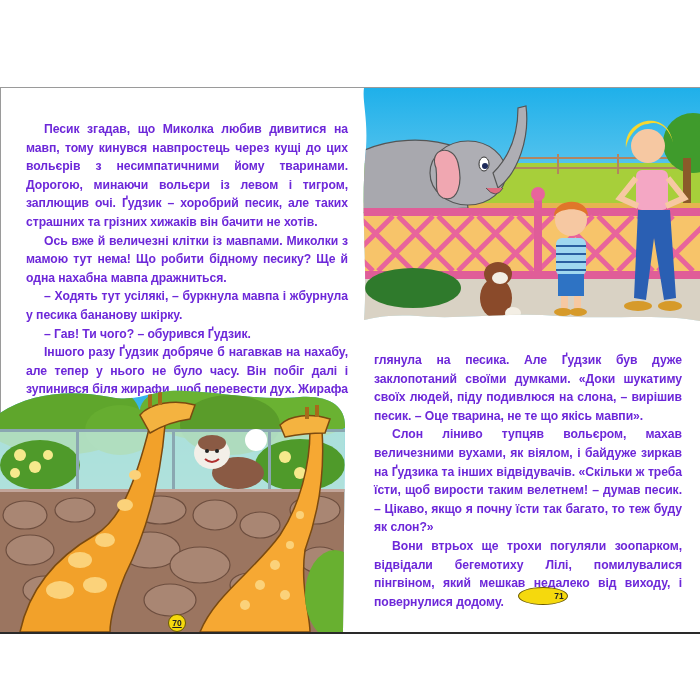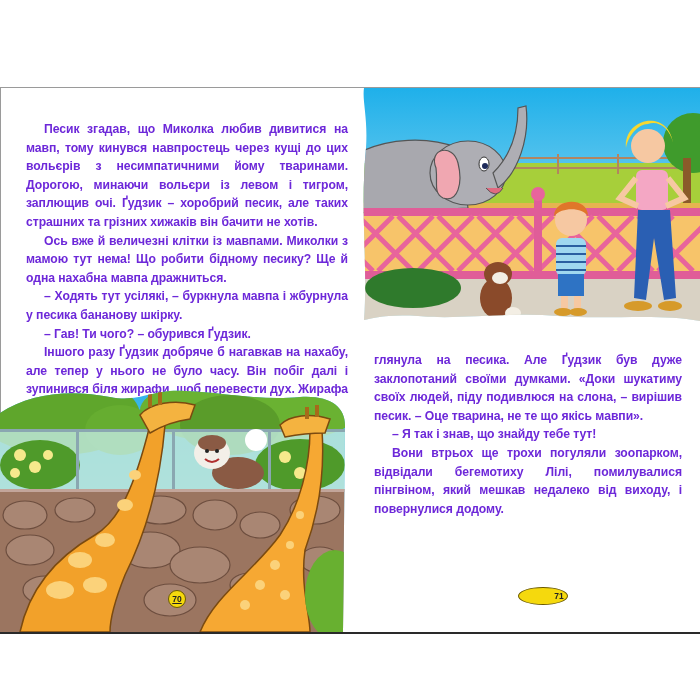--- a/index.html
+++ b/index.html
@@ -133,21 +133,21 @@
           <circle cx="245" cy="220" r="5"></circle>
         <circle cx="290" cy="160" r="4"></circle>
           <circle cx="300" cy="130" r="4"></circle>
           <circle cx="285" cy="210" r="5"></circle>
       </g>
 
       <ellipse cx="335" cy="210" rx="30" ry="45" fill="#68b030"></ellipse>
     </g>
   </svg>
 </div>
-<div class="page-num" style="left:168px; top:590px;text-decoration:underline;">70</div>
+<div class="page-num" style="left:168px; top:614px;text-decoration:underline;">70</div>
 
 <div class="illus illus-right">
   <svg width="342" height="233" viewBox="0 0 342 233">
     <defs>
       <clipPath id="rclip">
         <path d="M6 0 L342 0 L342 233 C300 225 250 232 200 228 C150 224 100 232 60 228 C30 226 14 230 6 232 C10 180 2 120 8 60 C10 30 4 12 6 0 Z"></path>
       </clipPath>
       <linearGradient id="rsky" x1="0" y1="0" x2="0" y2="1">
         <stop offset="0" stop-color="#1fb0ea"></stop>
           <stop offset="1" stop-color="#bfe8f3"></stop>
@@ -233,18 +233,18 @@
       <ellipse cx="280" cy="218" rx="14" ry="5" fill="#d69a2a"></ellipse>
         <ellipse cx="312" cy="218" rx="12" ry="5" fill="#d69a2a"></ellipse>
       <path d="M278 90 L262 110 L280 118" stroke="#f6c8a2" stroke-width="6" fill="none"></path>
       <path d="M310 90 L326 110 L308 118" stroke="#f6c8a2" stroke-width="6" fill="none"></path>
     </g>
   </svg>
 </div>
 
 <div class="text-block right-text">
   <p class="noindent">глянула на песика. Але Ґудзик був дуже заклопотаний своїми думками. «Доки шукатиму своїх людей, піду подивлюся на слона, – вирішив песик. – Оце тварина, не те що якісь мавпи».</p>
-  <p class="indent">– Я так і знав, що знайду тебе тут!</p>
+  <p class="indent">Слон ліниво тупцяв вольєром, махав величезними вухами, як віялом, і байдуже зиркав на Ґудзика та інших відвідувачів. «Скільки ж треба їсти, щоб вирости таким велетнем! – думав песик. – Цікаво, якщо я почну їсти так багато, то теж буду як слон?»</p>
   <p class="indent">Вони втрьох ще трохи погуляли зоопарком, відвідали бегемотиху Лілі, помилувалися пінгвіном, який мешкав недалеко від виходу, і повернулися додому.</p>
 </div>
 <div class="page-num" style="left:518px; top:587px;padding-left:32px;">71</div>
 
 <div class="bottom-line"></div>
 
 </body></html>

